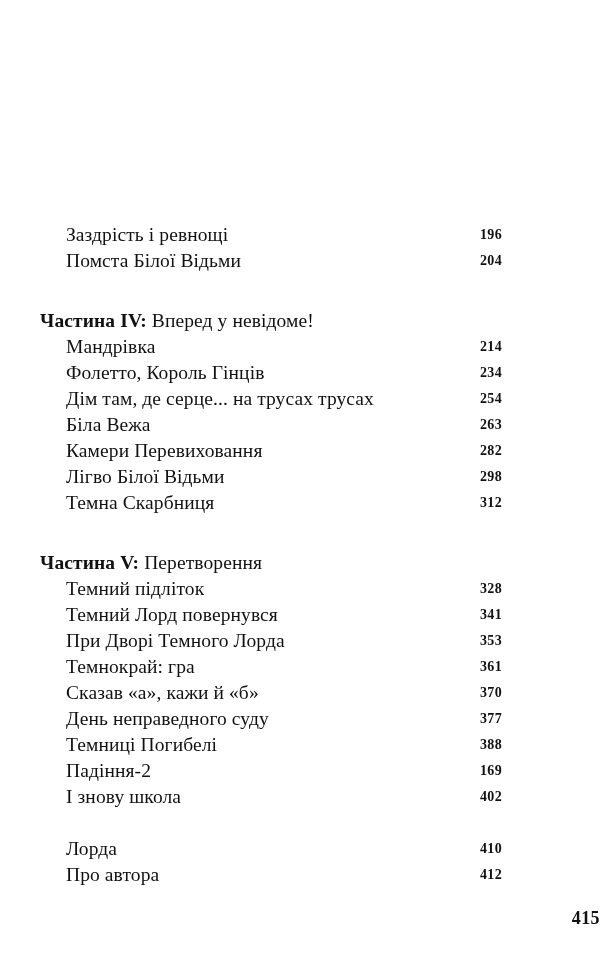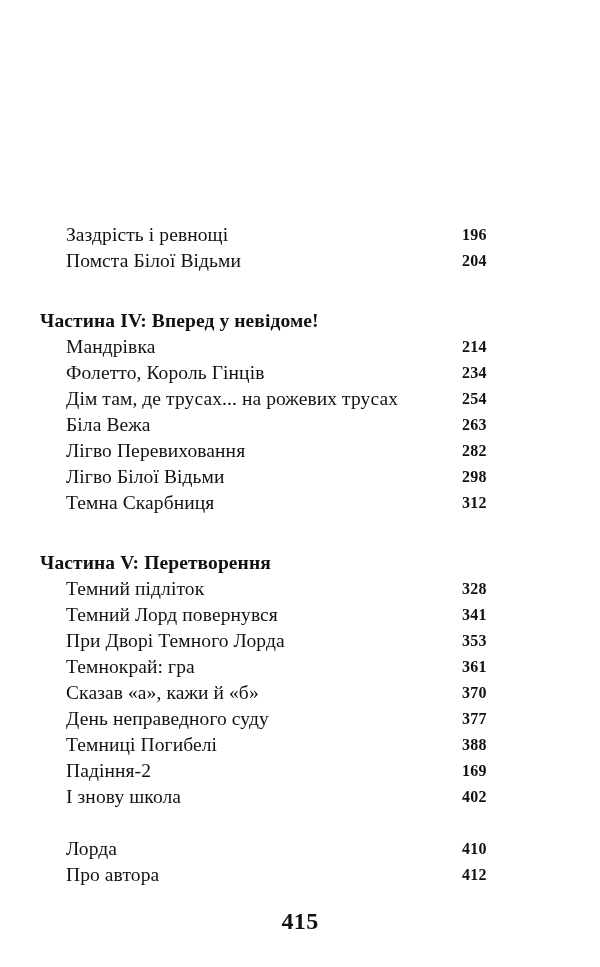--- a/index.html
+++ b/index.html
@@ -50,21 +50,21 @@
     line-height: 26px;
     font-size: 19.5px;
     white-space: nowrap;
     letter-spacing: 0.1px;
   }
   .part-heading .part-label {
     font-weight: bold;
     margin-top: 44px;
   }
   .part-heading .part-title {
-    font-weight: bold;
+    font-weight: normal;
   }
 
   
   .toc-entry {
     position: relative;
     height: 26px;
     line-height: 26px;
     font-size: 19.5px;
     white-space: nowrap;
   }
@@ -72,34 +72,34 @@
     position: absolute;
     left: 26px;
     top: 0;
     letter-spacing: 0.1px;
   }
   .toc-entry .entry-page {
     position: absolute;
     right: 0;
     top: 0;
     width: 58px;
-    text-align: left;
+    text-align: center;
     font-weight: bold;
-    font-size: 16px;
+    font-size: 14px;
     letter-spacing: 0.3px;
   }
 
   
   .folio {
     position: absolute;
     left: 0;
     top: 908px;
     width: 600px;
-    text-align: center;
-    font-size: 24px;
+    text-align: right;
+    font-size: 18px;
     font-weight: bold;
     letter-spacing: 0.4px;
   }
 </style>
 </head>
 <body>
 
 <div class="page">
 
   <div class="toc">
@@ -119,29 +119,29 @@
         <div class="part-heading"><span class="part-label">Частина IV:</span><span class="part-title"> Вперед у невідоме!</span></div>
         <div class="toc-entry">
           <span class="entry-title">Мандрівка</span>
           <span class="entry-page">214</span>
         </div>
         <div class="toc-entry">
           <span class="entry-title">Фолетто, Король Гінців</span>
           <span class="entry-page">234</span>
         </div>
         <div class="toc-entry">
-          <span class="entry-title">Дім там, де трусах... на рожевих трусах</span>
+          <span class="entry-title">Дім там, де серце... на трусах трусах</span>
           <span class="entry-page">254</span>
         </div>
         <div class="toc-entry">
           <span class="entry-title">Біла Вежа</span>
           <span class="entry-page">263</span>
         </div>
         <div class="toc-entry">
-          <span class="entry-title">Лігво Перевиховання</span>
+          <span class="entry-title">Камери Перевиховання</span>
           <span class="entry-page">282</span>
         </div>
         <div class="toc-entry">
           <span class="entry-title">Лігво Білої Відьми</span>
           <span class="entry-page">298</span>
         </div>
         <div class="toc-entry">
           <span class="entry-title">Темна Скарбниця</span>
           <span class="entry-page">312</span>
         </div>

